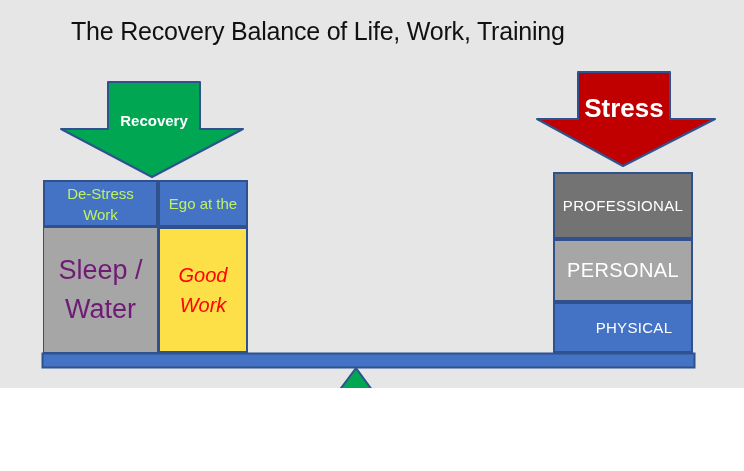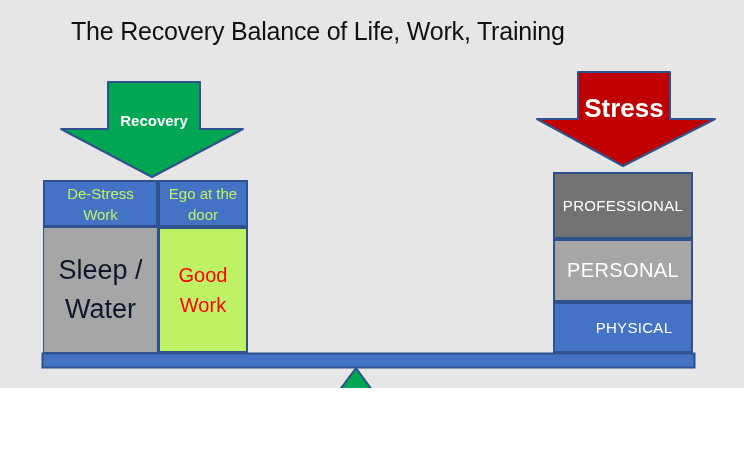--- a/index.html
+++ b/index.html
@@ -28,26 +28,26 @@
   .box .line{display:block;}
   .hdr{
     background:#4472C4;border:2px solid #2F528F;
     color:#bef264;font-size:15px;line-height:1.4;
   }
   .b-destress{left:43px;top:180px;width:115px;height:47px;}
   .b-ego{left:158px;top:180px;width:90px;height:47px;}
   .b-sleep{
     left:43px;top:227px;width:115px;height:126px;
     background:#A6A6A6;border:1px solid #2F528F;
-    color:#0f172a;font-size:27px;line-height:1.45;
+    color:#701a75;font-size:27px;line-height:1.45;
   }
   .b-food{
     left:158px;top:227px;width:90px;height:126px;
-    background:#bef264;border:2px solid #2F528F;
-    color:#FF0000;font-size:20px;line-height:1.5;
+    background:#fde047;border:2px solid #2F528F;
+    color:#FF0000;font-size:20px;line-height:1.5;font-style:italic;
   }
   .b-professional{left:553px;top:172px;width:140px;height:67px;
     background:#737373;border:2px solid #2F528F;color:#fff;font-size:15px;letter-spacing:0.3px;}
   .b-personal{left:553px;top:239px;width:140px;height:63px;
     background:#A6A6A6;border:2px solid #2F528F;color:#fff;font-size:20px;letter-spacing:0.4px;}
   .b-physical{left:553px;top:302px;width:140px;height:51px;
     background:#4472C4;border:2px solid #2F528F;color:#fff;font-size:15px;letter-spacing:0.3px;padding-left:22px;}
 </style>
 </head>
 <body>
@@ -72,21 +72,20 @@
   <div class="box hdr b-destress">
     <div>
       <span class="line">De-Stress</span>
       <span class="line">Work</span>
     </div>
   </div>
 
   <div class="box hdr b-ego">
     <div>
       <span class="line">Ego at the</span>
-      <span class="line">door</span>
     </div>
   </div>
 
   <div class="box b-sleep">
     <div>
       <span class="line">Sleep /</span>
       <span class="line">Water</span>
     </div>
   </div>
 

